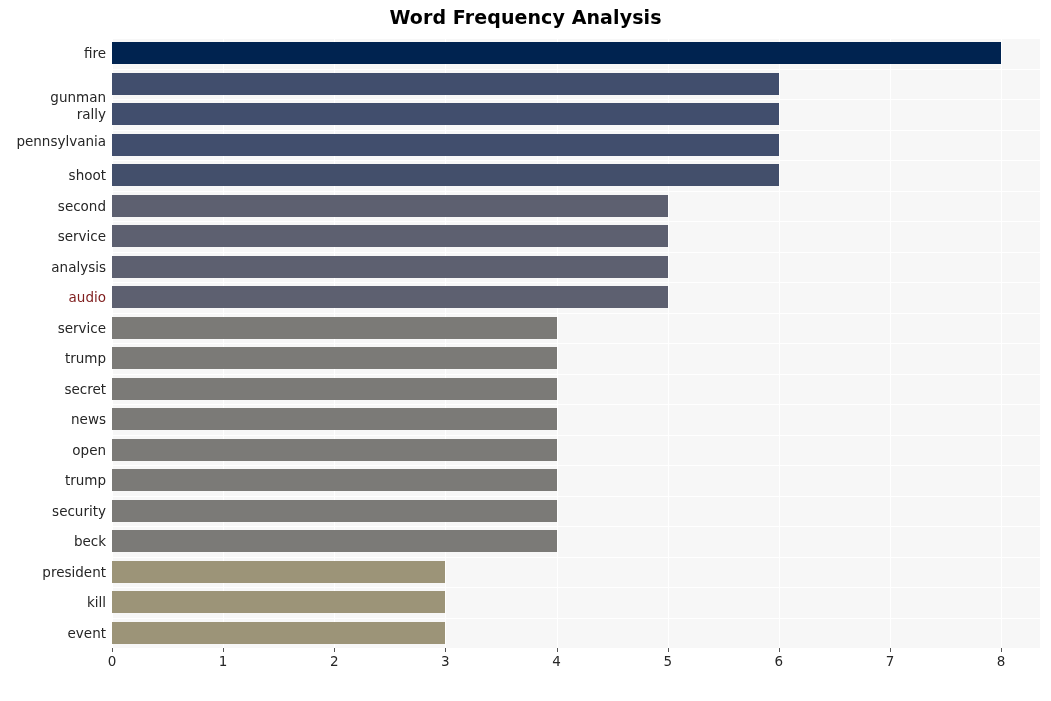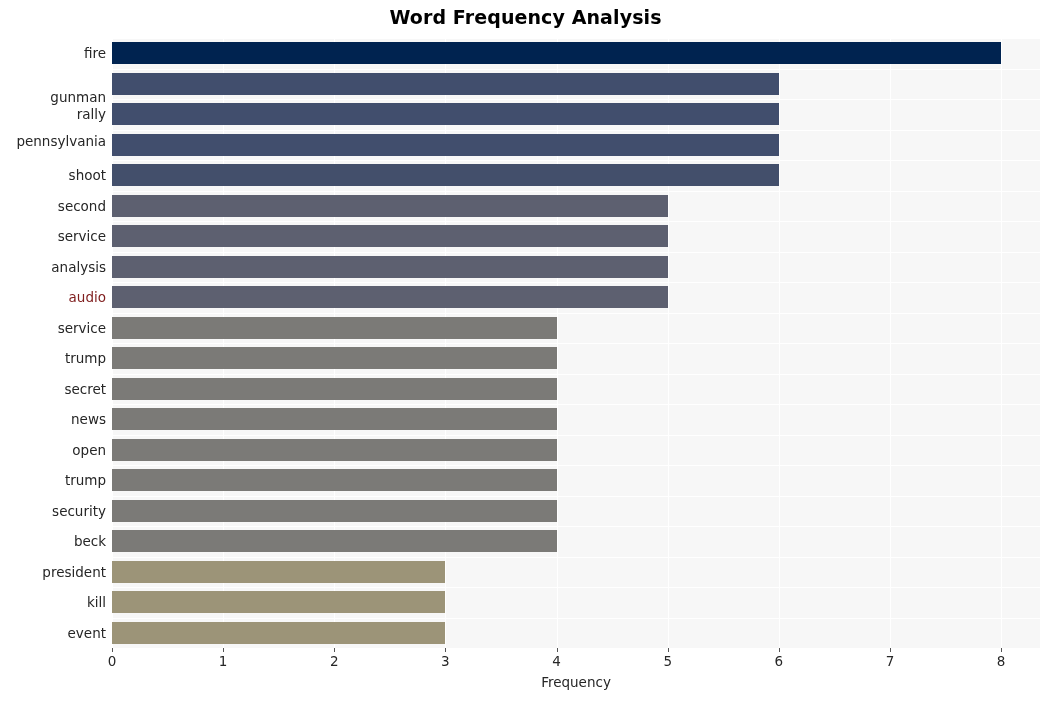--- a/index.html
+++ b/index.html
@@ -216,15 +216,14 @@
       <div class="xtick-mark" style="left: 555.689px;"></div>
       <div class="xtick-label" style="left: 555.689px; color: rgb(38, 38, 38);">5</div>
       <div class="xtick-mark" style="left: 666.826px;"></div>
       <div class="xtick-label" style="left: 666.826px; color: rgb(38, 38, 38);">6</div>
       <div class="xtick-mark" style="left: 777.964px;"></div>
       <div class="xtick-label" style="left: 777.964px; color: rgb(38, 38, 38);">7</div>
       <div class="xtick-mark" style="left: 889.102px;"></div>
       <div class="xtick-label" style="left: 889.102px; color: rgb(38, 38, 38);">8</div>
     </div>
 
-  <div id="xaxis-title">Frequency</div>
 
 </div>
 
 </body></html>

